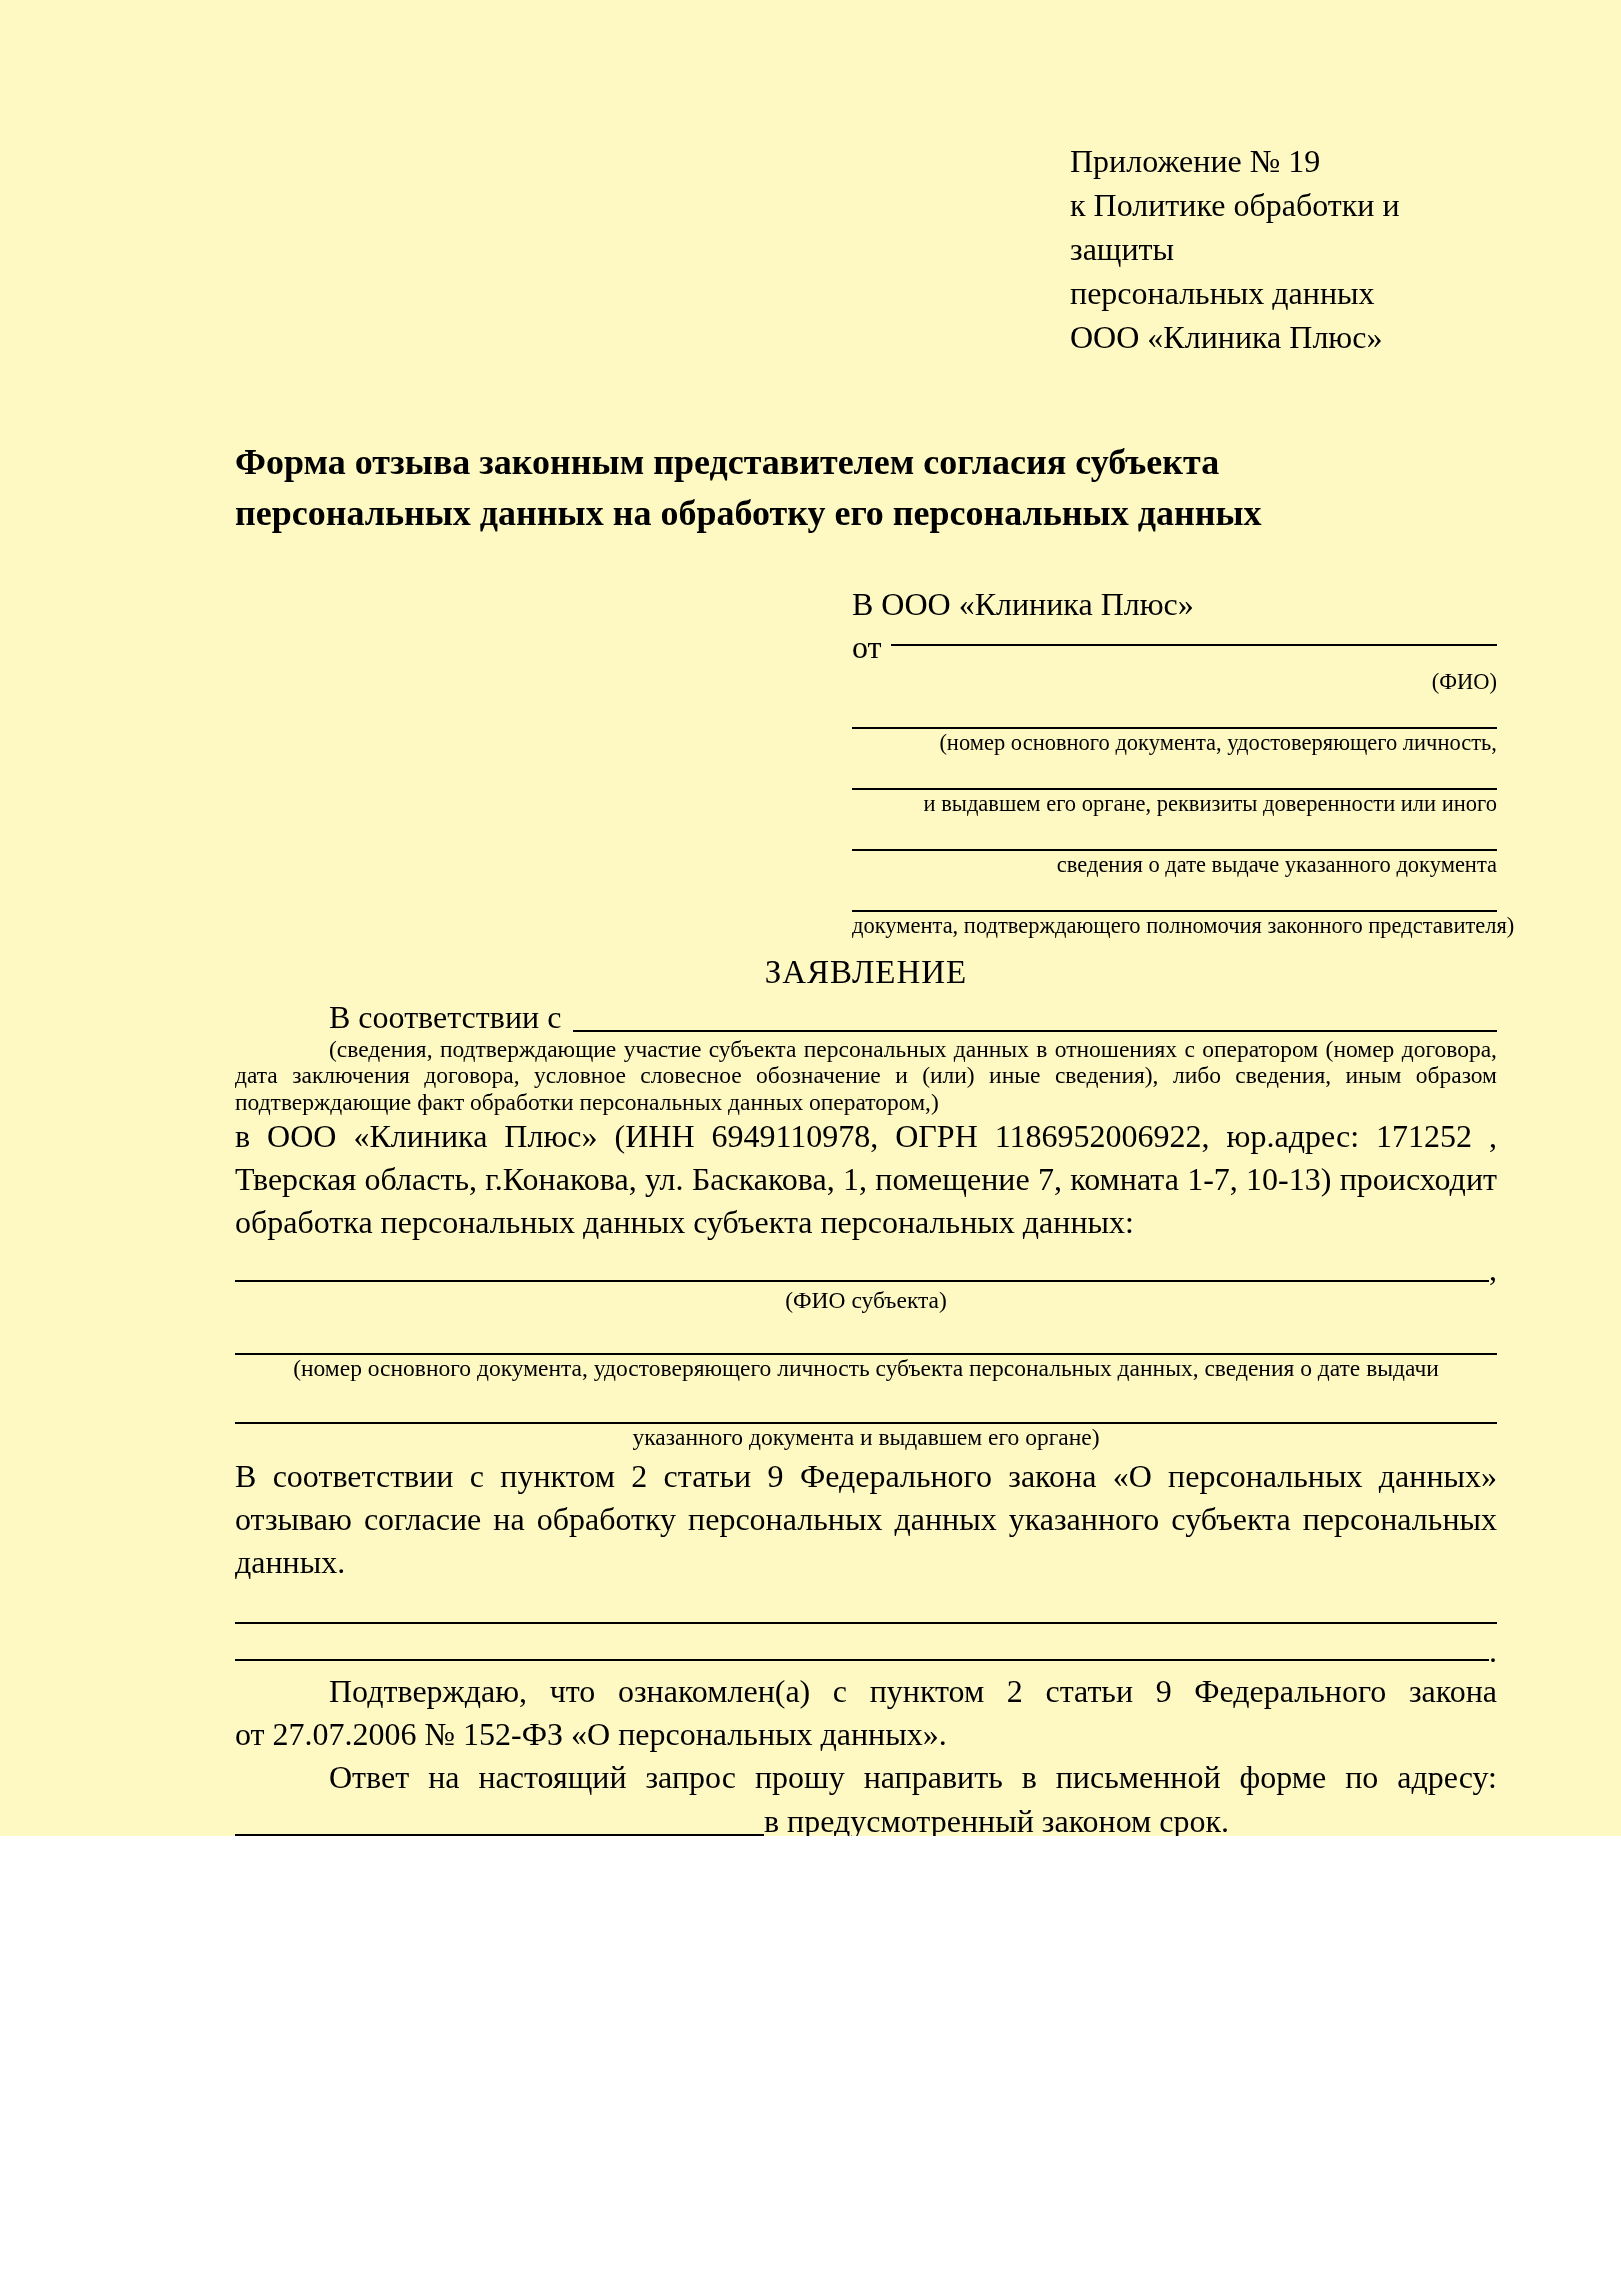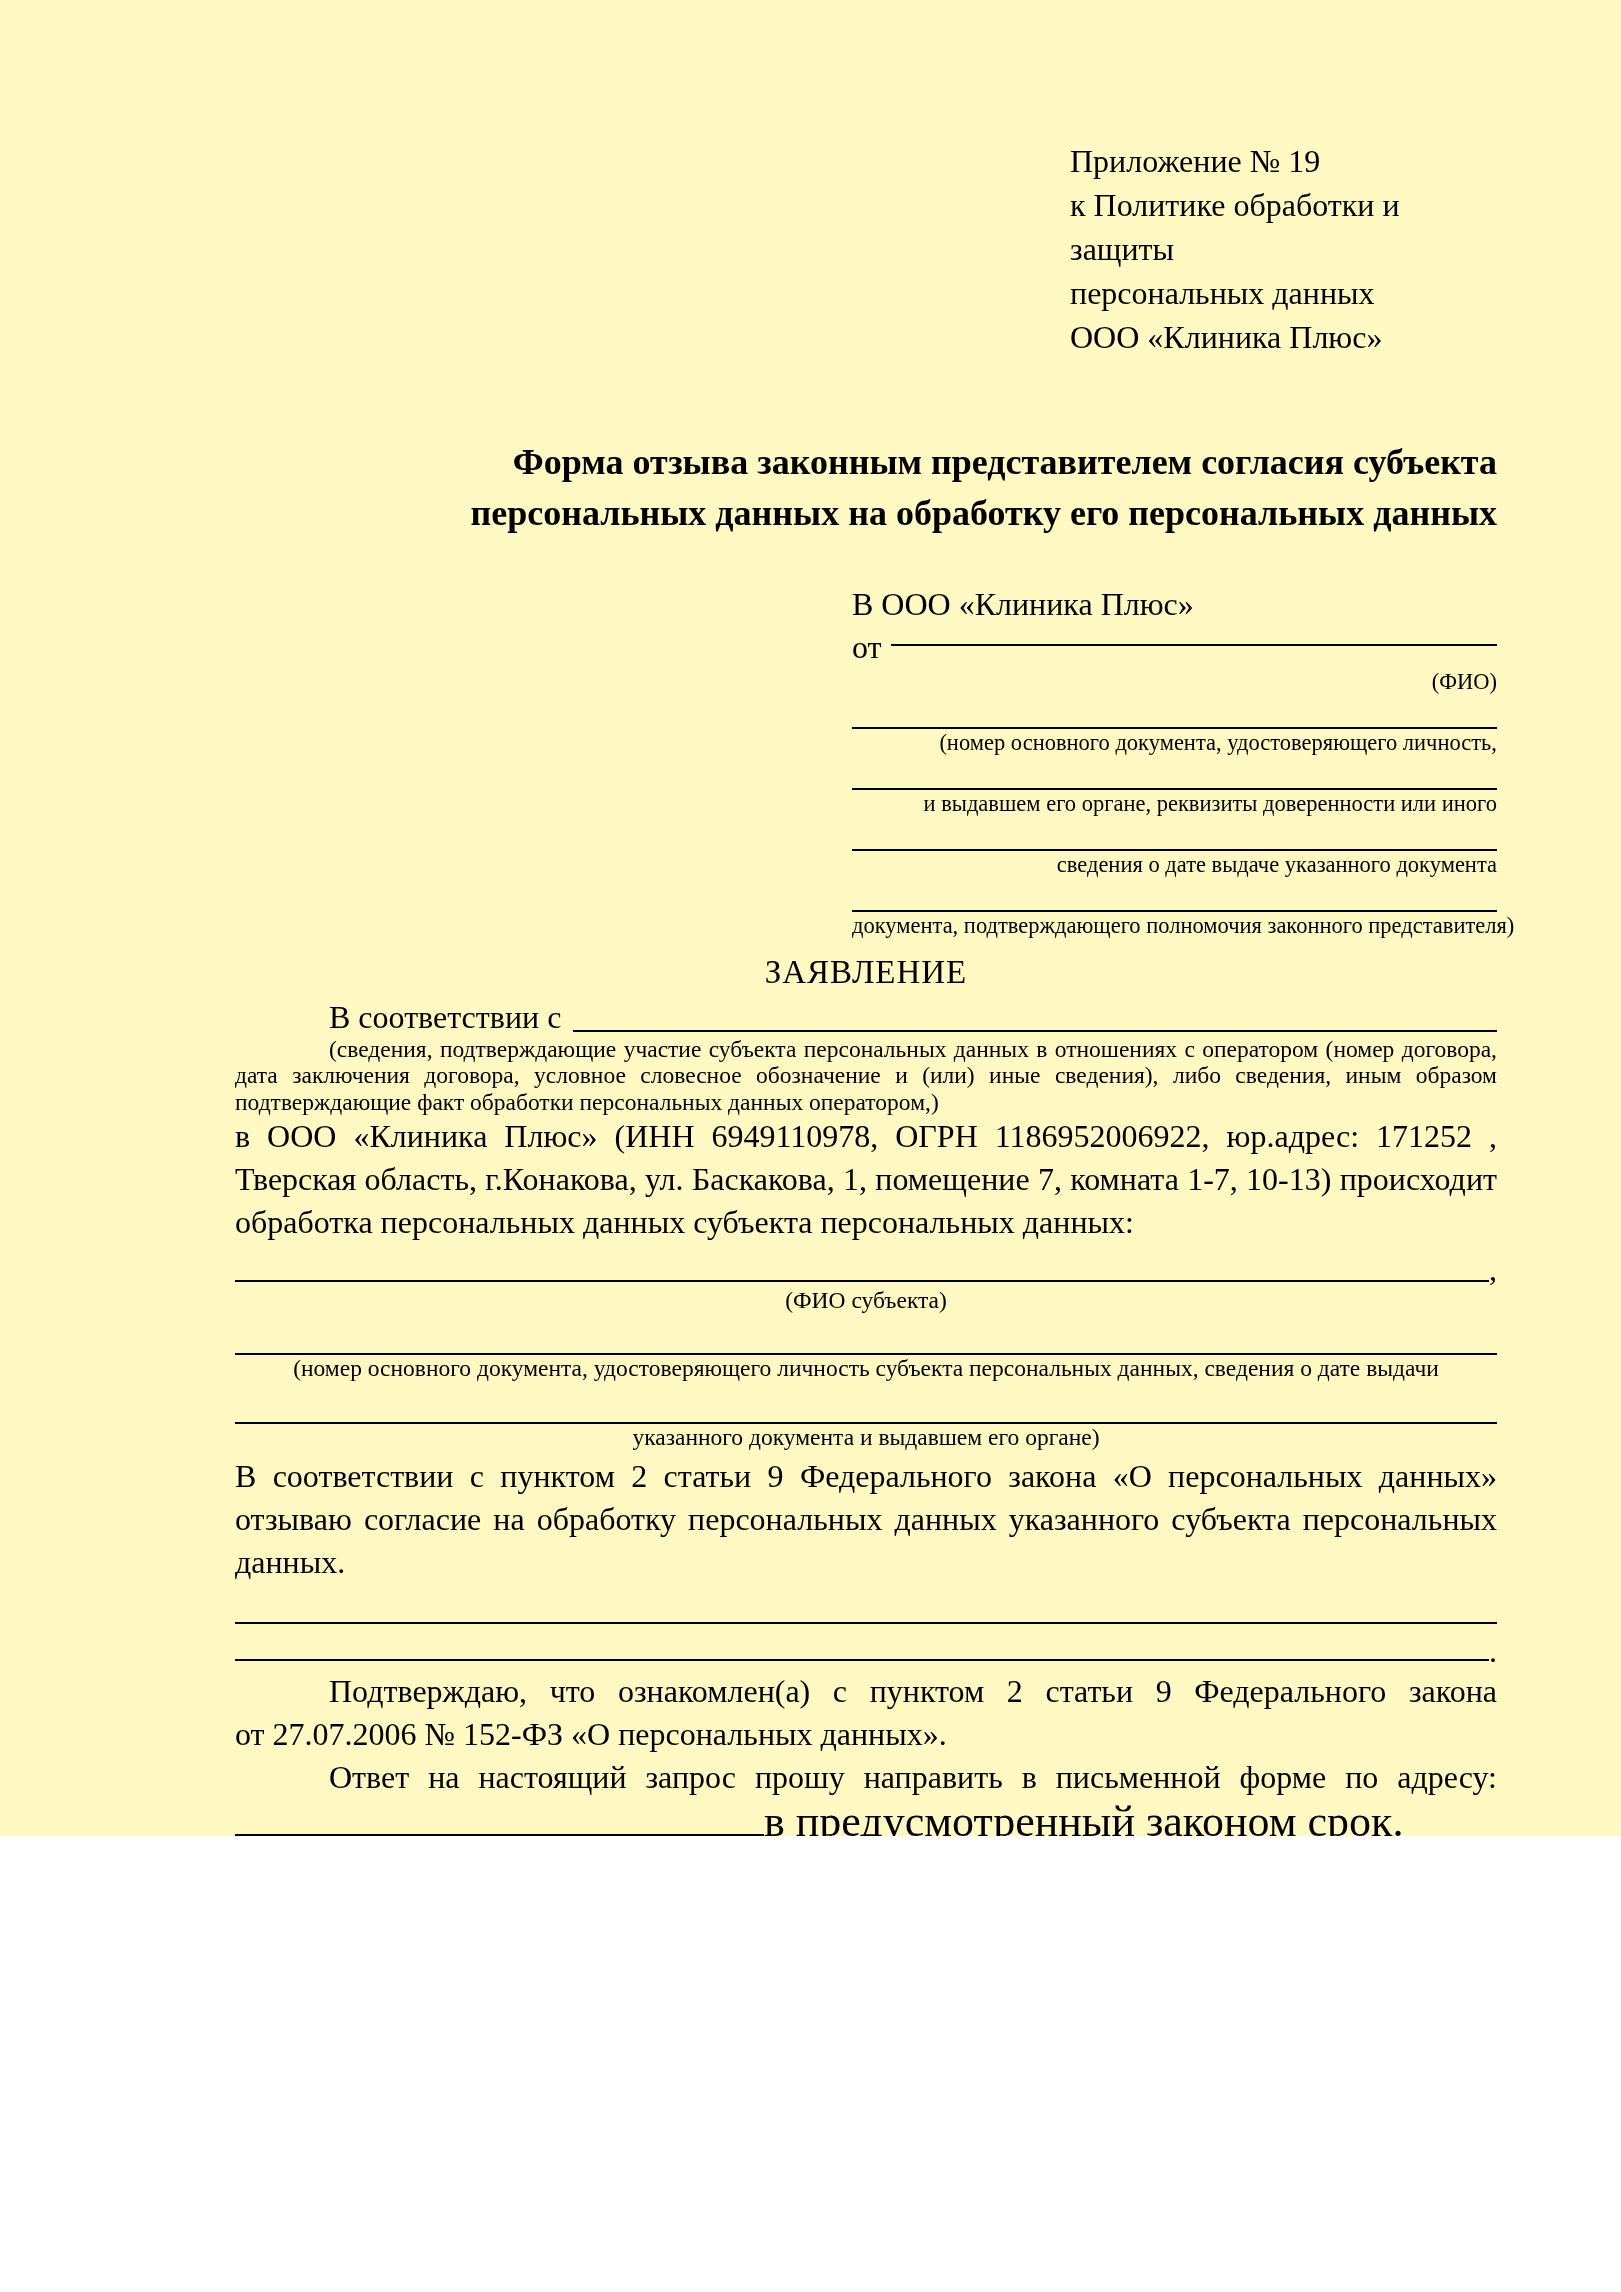--- a/index.html
+++ b/index.html
@@ -10,21 +10,21 @@
     color: #000000;
     position: relative;
   }
   .page { position: absolute; left: 0; top: 0; width: 1621px; height: 1836px; background: #fef9c3; overflow: hidden; }
   .content { position: absolute; left: 235px; top: 139px; width: 1262px; }
 
   
   .appendix { margin-left: 835px; font-size: 32px; line-height: 44px; }
 
   
-  .title { margin-top: 78px; text-align: right; font-weight: bold; font-size: 36px; line-height: 51px; }
+  .title { margin-top: 78px; text-align: left; font-weight: bold; font-size: 36px; line-height: 51px; }
   .title div { white-space: nowrap; }
 
   
   .addressee { margin-top: 43px; margin-left: 617px; font-size: 32px; }
   .addr-to { line-height: 45px; }
   .from-row { display: flex; height: 41px; align-items: center; }
   .from-row .lbl { line-height: 35px; }
   .from-row .line { flex: 1; border-bottom: 2px solid #000; margin-left: 9.8px; margin-bottom: 4.9px; }
   .cap { font-size: 22.5px; line-height: 28px; text-align: right; white-space: nowrap; }
   .u-group .line-space { height: 33px; border-bottom: 2px solid #000; }
@@ -49,21 +49,21 @@
 
   .reason-row { display: flex; height: 43px; align-items: flex-end; font-size: 32px; }
   .reason-row .lbl { padding-left: 94px; line-height: 37px; white-space: nowrap; }
   .reason-row .line { flex: 1; border-bottom: 2px solid #000; margin-left: 9.8px; margin-bottom: 3.9px; }
 
   .blank1 { margin-top: 7.8px; height: 37px; }
   .blank2 { height: 37px; }
   .blank2 .tail { line-height: 29px; }
 
   .confirm { margin-top: 3.9px; }
-  .addr-line-row { display: flex; height: 41px; align-items: flex-end; font-size: 44px; font-family: Liberation Serif, serif; }
+  .addr-line-row { display: flex; height: 41px; align-items: flex-end; font-size: 32px; font-family: Liberation Serif, serif; }
   .addr-line-row .line { width: 529px; border-bottom: 2px solid #000; margin-bottom: 3.9px; }
   .addr-line-row .tail { line-height: 37px; }
 
   
   .footer-row { margin-top: 47px; display: flex; justify-content: space-between; align-items: flex-end; font-size: 32px; }
   .footer-row .date { line-height: 41px; white-space: nowrap; }
   .sig { display: flex; align-items: flex-end; }
   .sig .line { width: 417px; border-bottom: 2px solid #000; margin-bottom: 4.9px; }
   .sig .sig-cap { line-height: 41px; white-space: nowrap; }
 </style>

